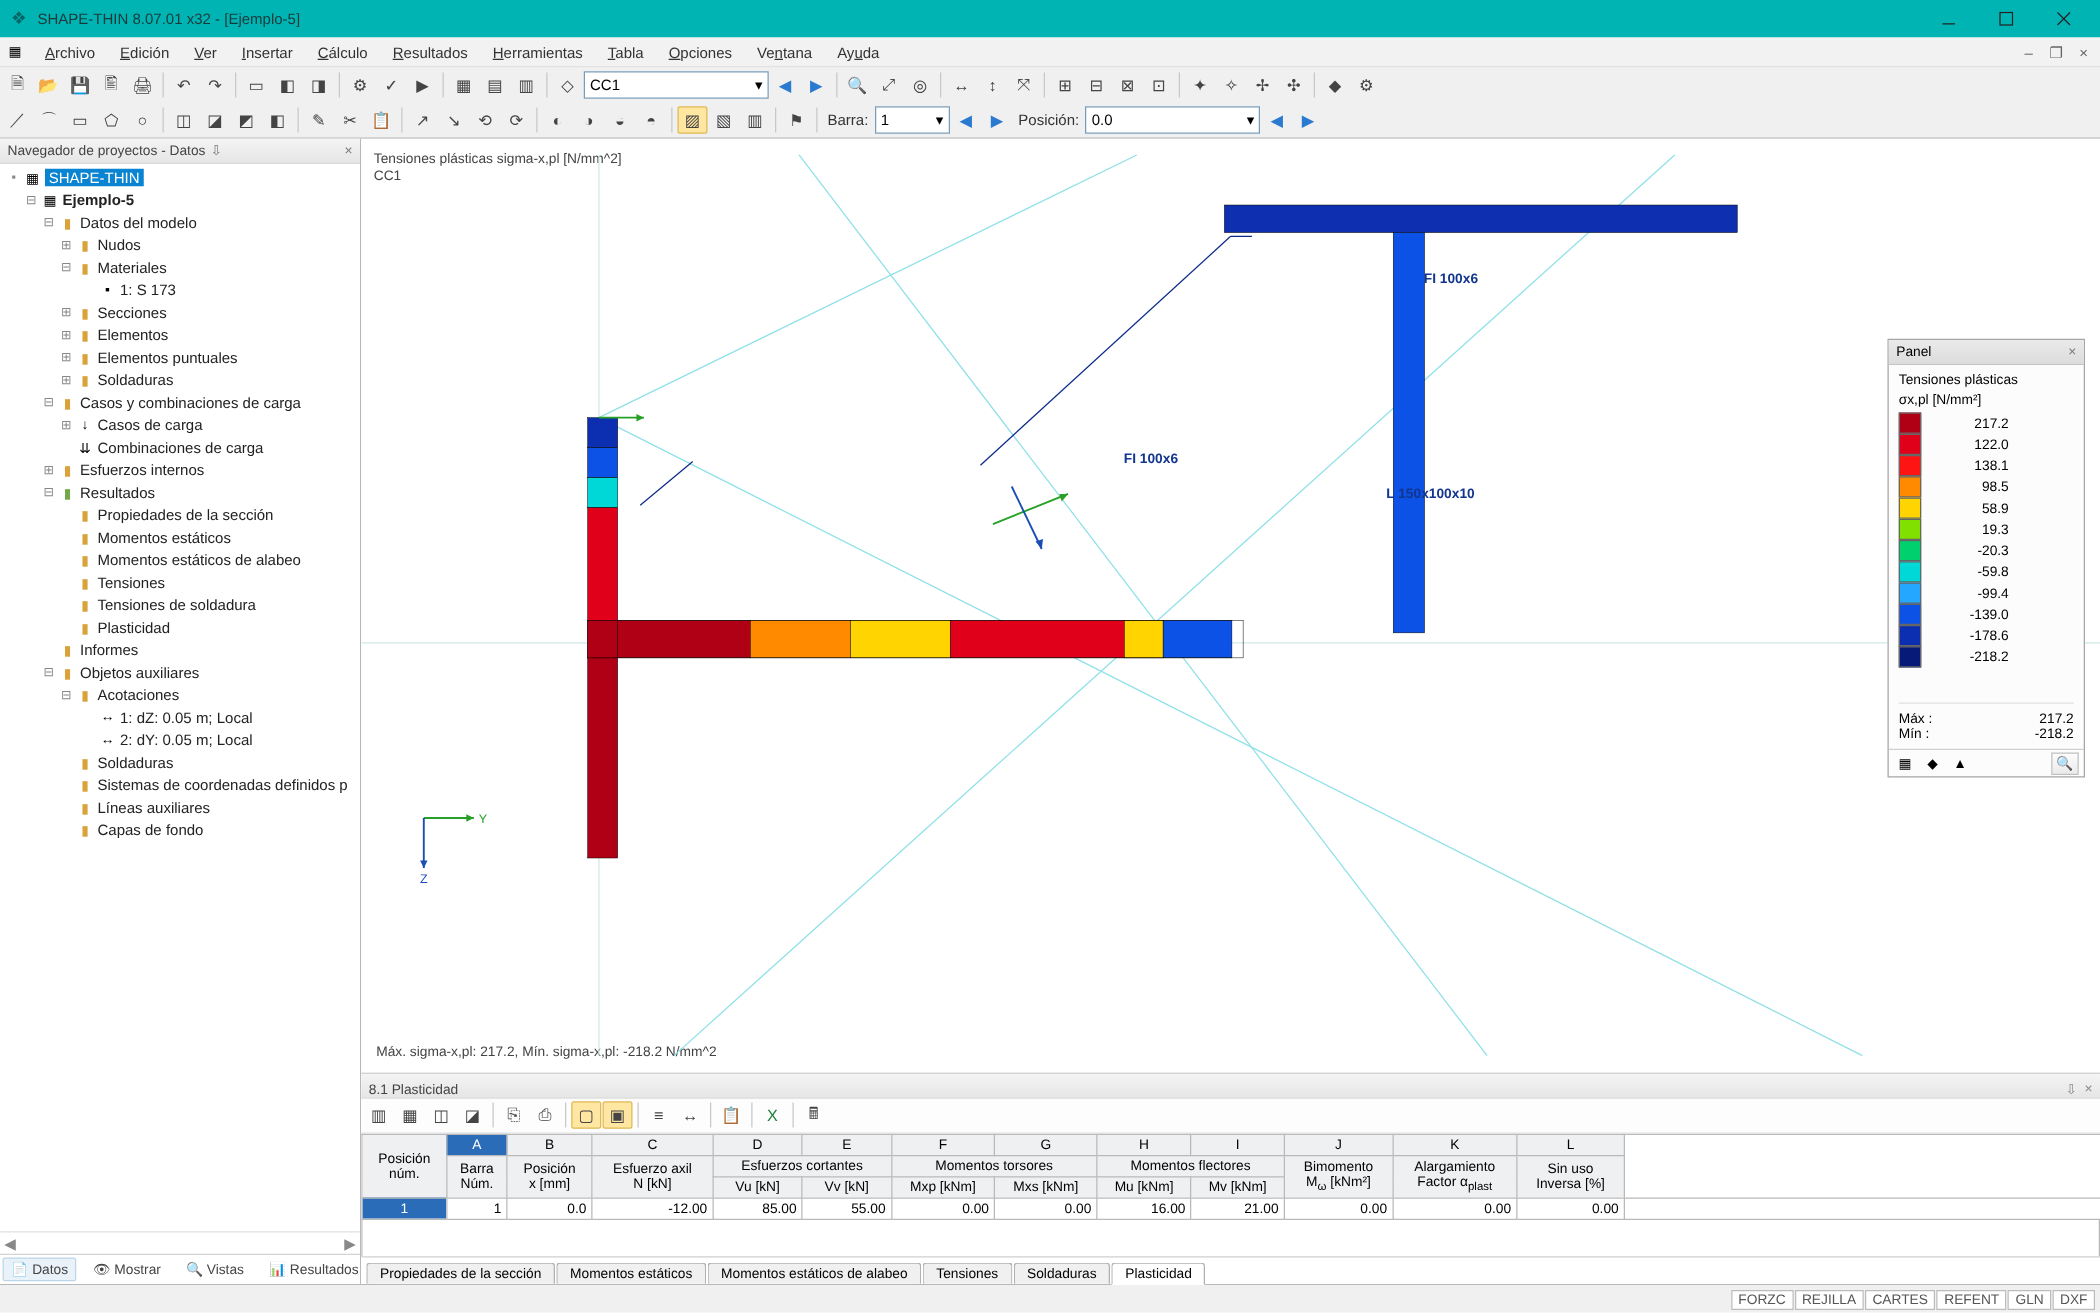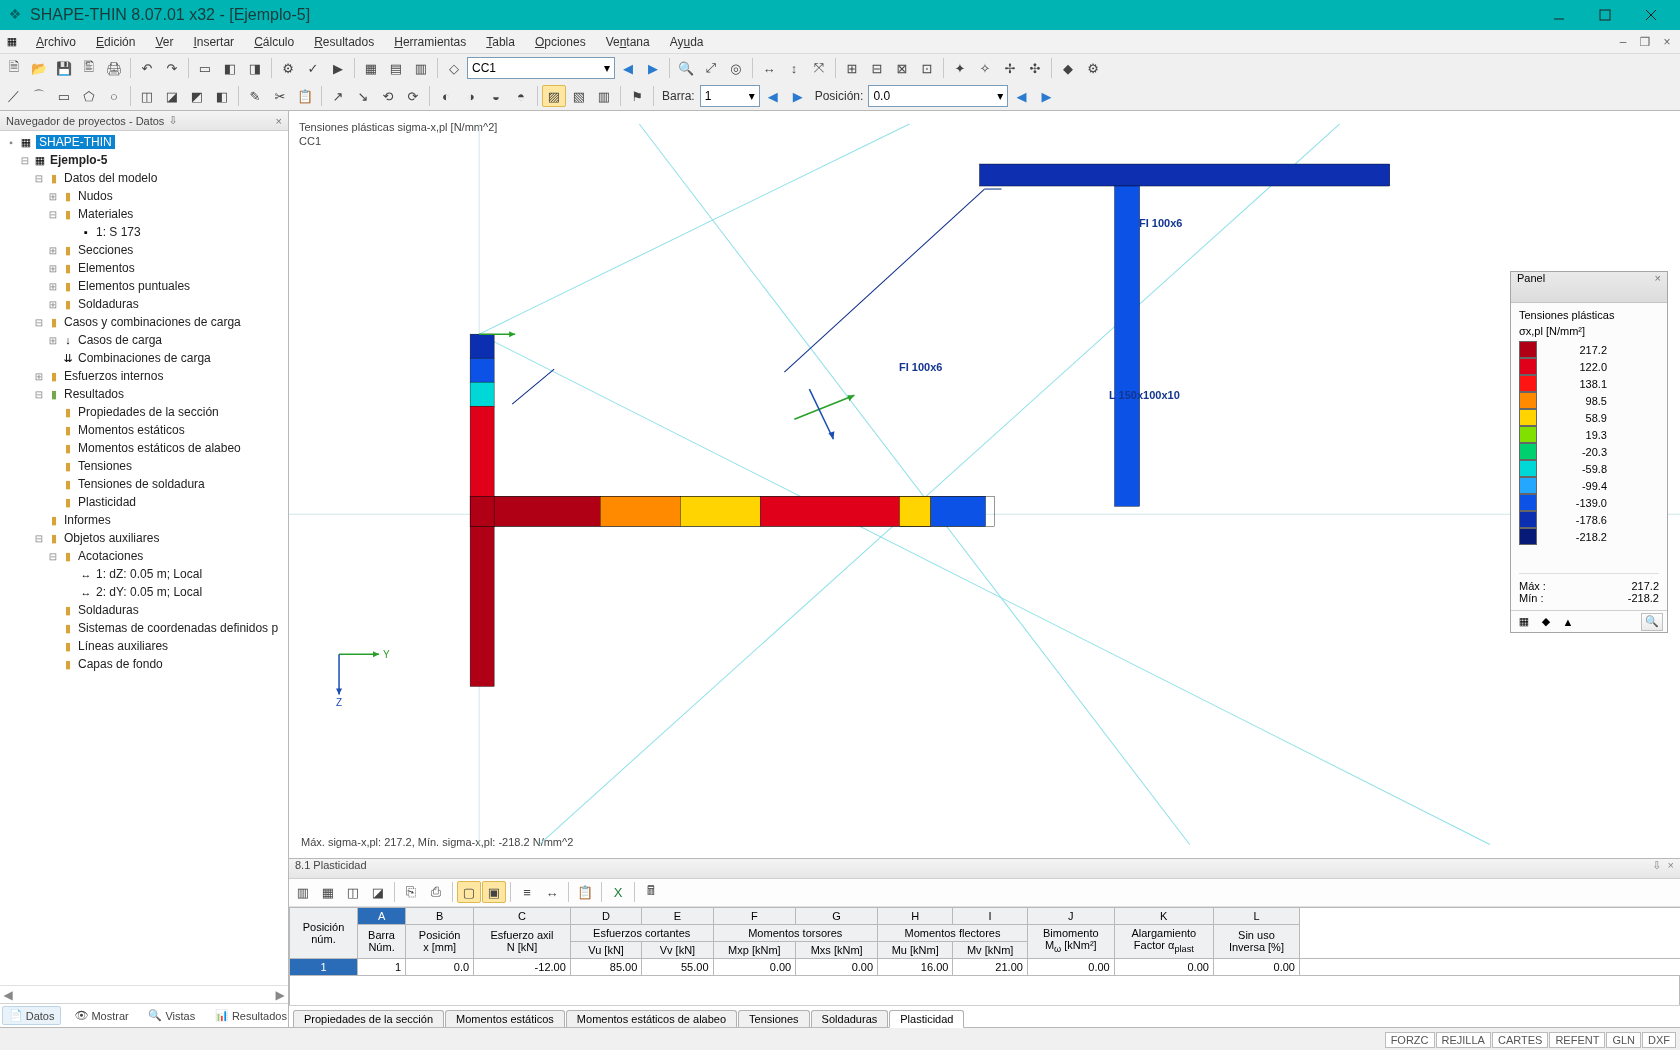--- a/index.html
+++ b/index.html
@@ -1,19 +1,19 @@
 <!DOCTYPE html>
 <html><head>
 <meta charset="utf-8">
 <style>
 *{box-sizing:border-box;margin:0;padding:0;font-family:"Segoe UI",Tahoma,sans-serif}
 body{width:1680px;height:1050px;overflow:hidden;background:#fff;position:relative;font-size:12px}
 .titlebar{height:30px;background:#00b4b4;display:flex;align-items:center;padding:0 6px;color:#1a3a3a}
 .titlebar .appicon{width:18px;height:18px;margin-right:6px;font-size:14px;text-align:center;color:#006666}
-.titlebar .title{flex:1;font-size:16px}
+.titlebar .title{flex:1;font-size:12px}
 .titlebar .winbtn{width:46px;height:30px;display:flex;align-items:center;justify-content:center;color:#222;cursor:pointer}
 .titlebar .winbtn svg{width:12px;height:12px;stroke:currentColor;stroke-width:1;fill:none}
 .menubar{height:24px;background:#f2f2f2;display:flex;align-items:center;padding:0 2px;border-bottom:1px solid #dcdcdc}
 .menubar .mdi{width:20px;height:18px;margin-right:4px;display:flex;align-items:center;justify-content:center;font-size:11px}
 .menubar .m{padding:3px 10px;color:#333;cursor:pointer}
 .menubar .m u{text-decoration:underline}
 .mdictrl{margin-left:auto;display:flex}
 .mdictrl span{width:22px;text-align:center;color:#666;cursor:pointer}
 .toolbars{border-bottom:1px solid #b8b8b8;background:#f0f0f0}
 .toolbar{height:28px;display:flex;align-items:center;padding:0 2px;gap:1px}
@@ -39,34 +39,34 @@
 .botScroll .arr{width:16px;text-align:center;color:#888}
 .navtabs{height:24px;border-top:1px solid #d4d4d4;display:flex;align-items:center;background:#fff;gap:6px;padding:0 2px}
 .navtab{display:flex;align-items:center;gap:3px;padding:2px 6px;border:1px solid transparent;border-radius:2px;font-size:11px;color:#444;cursor:pointer}
 .navtab.active{background:#e9f2f9;border-color:#bcd5e8}
 .center{flex:1;display:flex;flex-direction:column;position:relative}
 .view{flex:1;position:relative;background:#fff;overflow:hidden}
 .view .info1{position:absolute;left:10px;top:10px;font-size:11px;color:#444}
 .view .info2{position:absolute;left:10px;top:24px;font-size:11px;color:#444}
 .view .bottomstat{position:absolute;left:12px;bottom:10px;font-size:11px;color:#444}
 .legendPanel{position:absolute;right:12px;top:160px;width:158px;border:1px solid #a6a6a6;background:#fcfcfc;font-size:11px}
-.legendPanel .lh{height:31px;background:linear-gradient(#eaeaea,#dcdcdc);border-bottom:1px solid #c4c4c4;display:flex;align-items:flex-start;padding:0 6px}
+.legendPanel .lh{height:20px;background:linear-gradient(#eaeaea,#dcdcdc);border-bottom:1px solid #c4c4c4;display:flex;align-items:center;padding:0 6px}
 .legendPanel .lh .lx{margin-left:auto;cursor:pointer;color:#777}
 .legendPanel .lbody{padding:6px 8px}
 .legendPanel .lt{margin-bottom:4px}
 .legendPanel .scale .srow{display:flex;align-items:center;height:17px}
 .legendPanel .scale .sbox{width:18px;height:17px;border:1px solid #666;margin-right:10px}
 .legendPanel .scale .sval{width:60px;text-align:right}
 .legendPanel .stats{margin-top:28px;border-top:1px solid #e0e0e0;padding-top:6px}
 .legendPanel .stats div{display:flex;justify-content:space-between}
 .legendPanel .lfoot{height:22px;border-top:1px solid #cfcfcf;display:flex;align-items:center;padding:0 4px;gap:4px}
 .legendPanel .lfoot .li{width:18px;height:16px;display:flex;align-items:center;justify-content:center;cursor:pointer}
 .legendPanel .lfoot .zoom{margin-left:auto;width:22px;height:18px;border:1px solid #bfbfbf;background:linear-gradient(#fdfdfd,#eaeaea);display:flex;align-items:center;justify-content:center}
 .tablepane{border-top:1px solid #b8b8b8;background:#fff}
-.tablehdr{height:20px;background:linear-gradient(#f4f4f4,#e6e6e6);border-bottom:1px solid #cfcfcf;display:flex;align-items:flex-start;padding:0 6px;font-size:11px;color:#444}
+.tablehdr{height:20px;background:linear-gradient(#f4f4f4,#e6e6e6);border-bottom:1px solid #cfcfcf;display:flex;align-items:flex-end;padding:0 6px;font-size:11px;color:#444}
 .tablehdr .r{margin-left:auto;display:flex;gap:6px;color:#888}
 .tabletb{height:28px;display:flex;align-items:center;padding:0 2px;gap:1px;border-bottom:1px solid #e0e0e0;background:#fdfdfd}
 .grid{border-collapse:collapse;width:100%;font-size:11px}
 .grid th,.grid td{border:1px solid #b9b9b9;padding:1px 4px;text-align:center;font-weight:normal;background:#f4f4f4;height:17px}
 .grid .colhdr{background:#eef0f2}
 .grid td.val{background:#fff;text-align:right}
 .grid td.rowhdr{background:#2a6cb8;color:#fff}
 .grid .letter{background:#eef0f2}
 .grid .letter.sel{background:#2a6cb8;color:#fff}
 .tabstrip{height:22px;border-top:1px solid #cfcfcf;display:flex;align-items:flex-end;background:#fff;padding-left:4px}

